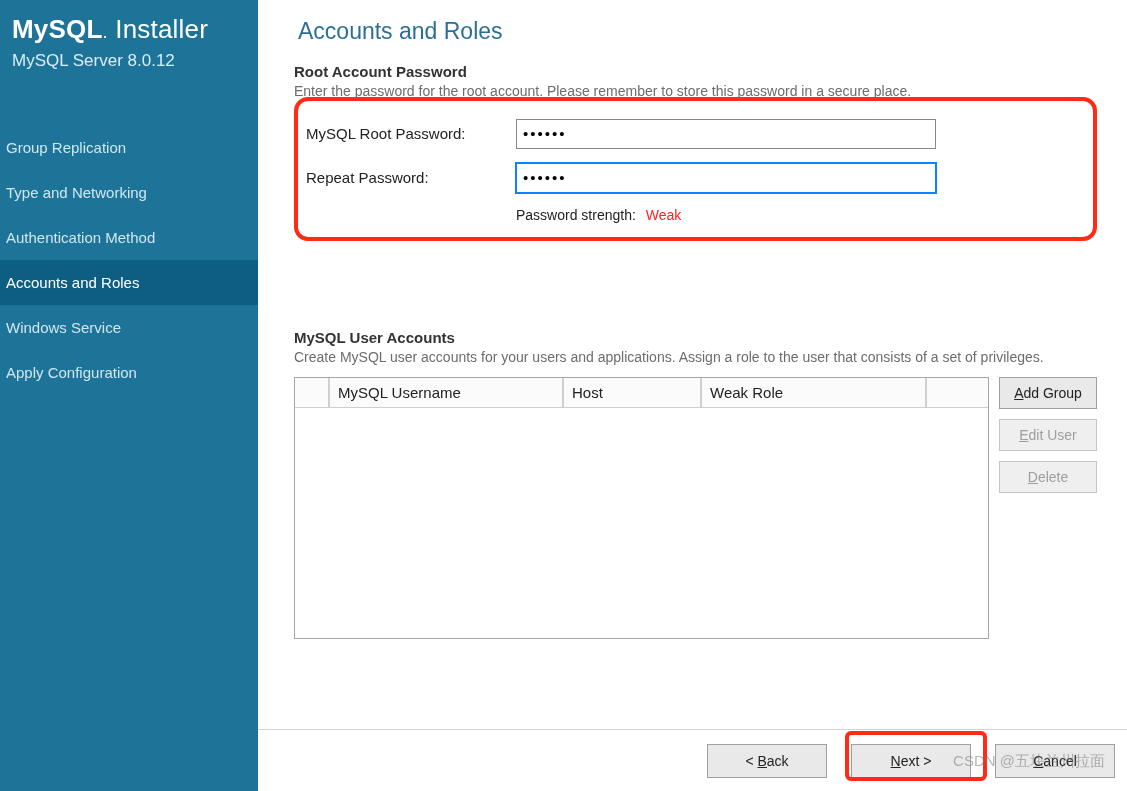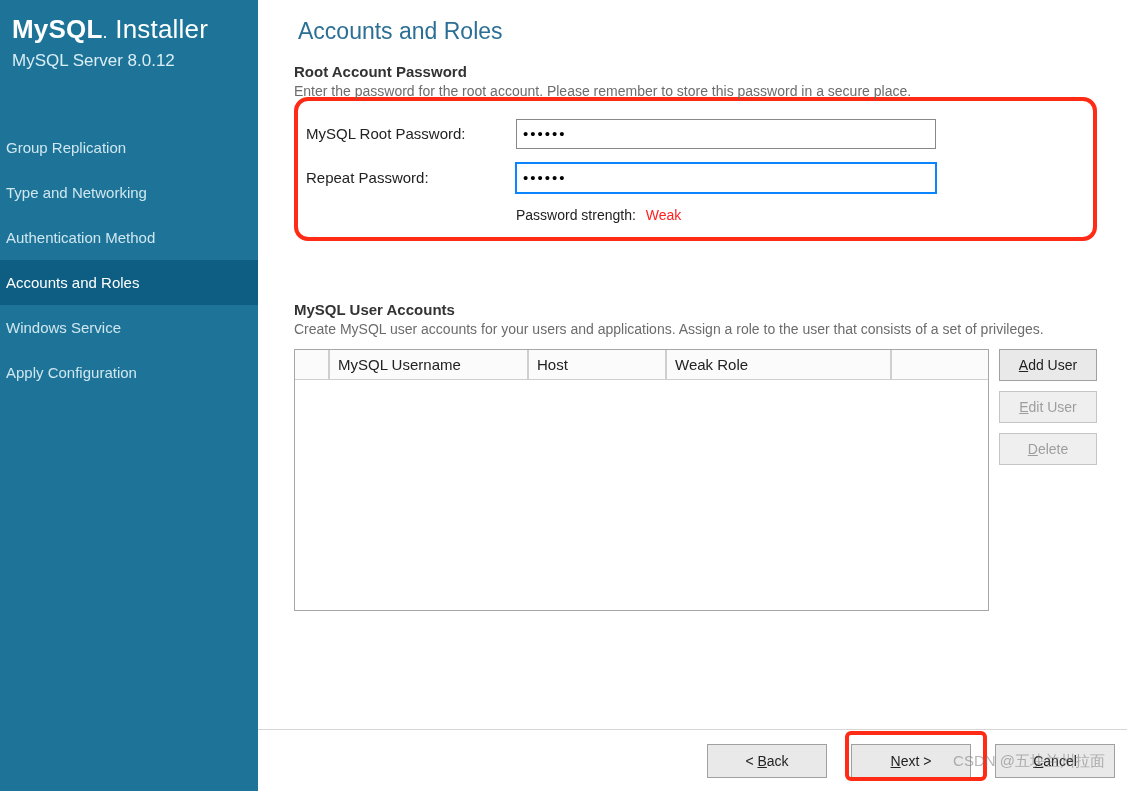--- a/index.html
+++ b/index.html
@@ -111,21 +111,21 @@
     .strength-row {
       margin-left: 210px;
       font-size: 14px;
       color: #222;
     }
     .strength-value {
       color: #ff2020;
       margin-left: 6px;
     }
     .accounts-sec {
-      margin-top: 60px;
+      margin-top: 88px;
       flex: 1;
       display: flex;
       flex-direction: column;
       justify-content: center;
     }
     .accounts-body {
       display: flex;
       gap: 10px;
       margin-top: 10px;
       flex: 1;
@@ -147,21 +147,21 @@
       display: flex;
       align-items: center;
       padding-left: 8px;
       font-size: 15px;
       color: #222;
       background: #fbfbfb;
     }
     .th:first-child{border-left:none;}
     .th:last-child{border-right:none;}
     .th.c0 { width: 34px; }
-    .th.c1 { width: 199px; }
+    .th.c1 { width: 234px; }
     .th.c2 { width: 138px; }
     .th.c3 { width: 225px; }
     .th.c4 { flex: 1; }
     .btn-stack {
       width: 98px;
       display: flex;
       flex-direction: column;
       gap: 10px;
     }
     .win-btn {
@@ -265,21 +265,21 @@
       <div class="table-frame">
         <div class="table-header">
           <div class="th c0"></div>
           <div class="th c1">MySQL Username</div>
           <div class="th c2">Host</div>
           <div class="th c3">Weak Role</div>
           <div class="th c4"></div>
         </div>
       </div>
       <div class="btn-stack">
-        <button class="win-btn"><span class="ul">A</span><span>dd User</span></button>
+        <button class="win-btn"><span class="ul">A</span><span>dd Group</span></button>
         <button class="win-btn" disabled=""><span class="ul">E</span>dit User</button>
         <button class="win-btn" disabled=""><span class="ul">D</span>elete</button>
       </div>
     </div>
   </div>
 
   <div class="footer">
     <button class="win-btn">&lt; <span class="ul">B</span>ack</button>
     <button class="win-btn"><span class="ul">N</span>ext &gt;</button>
     <button class="win-btn"><span class="ul">C</span>ancel</button>

